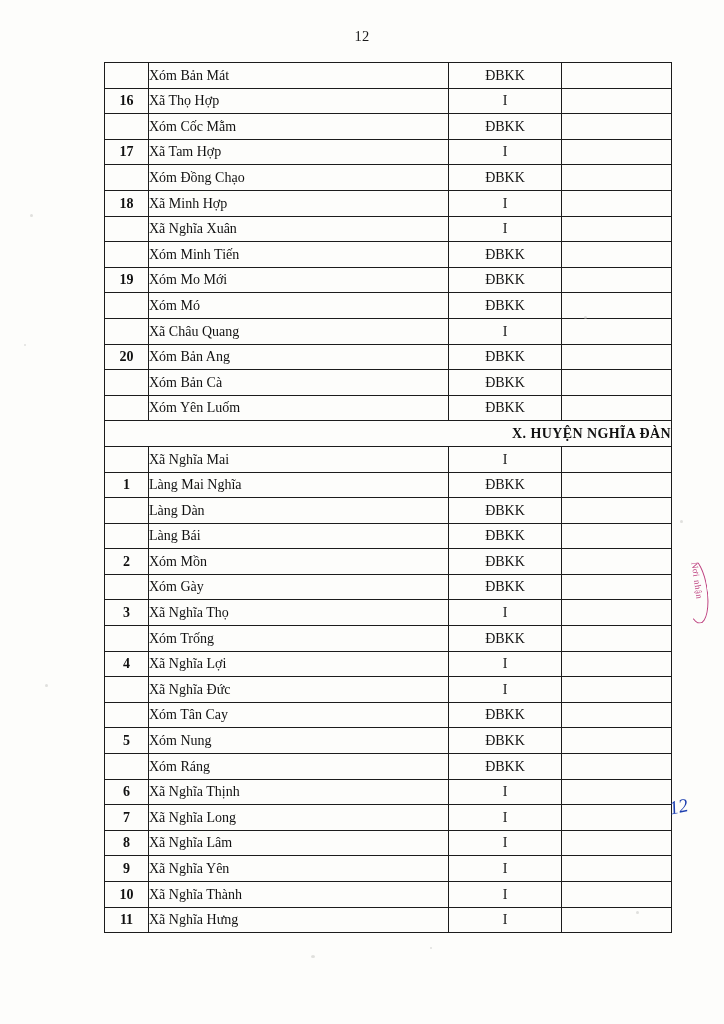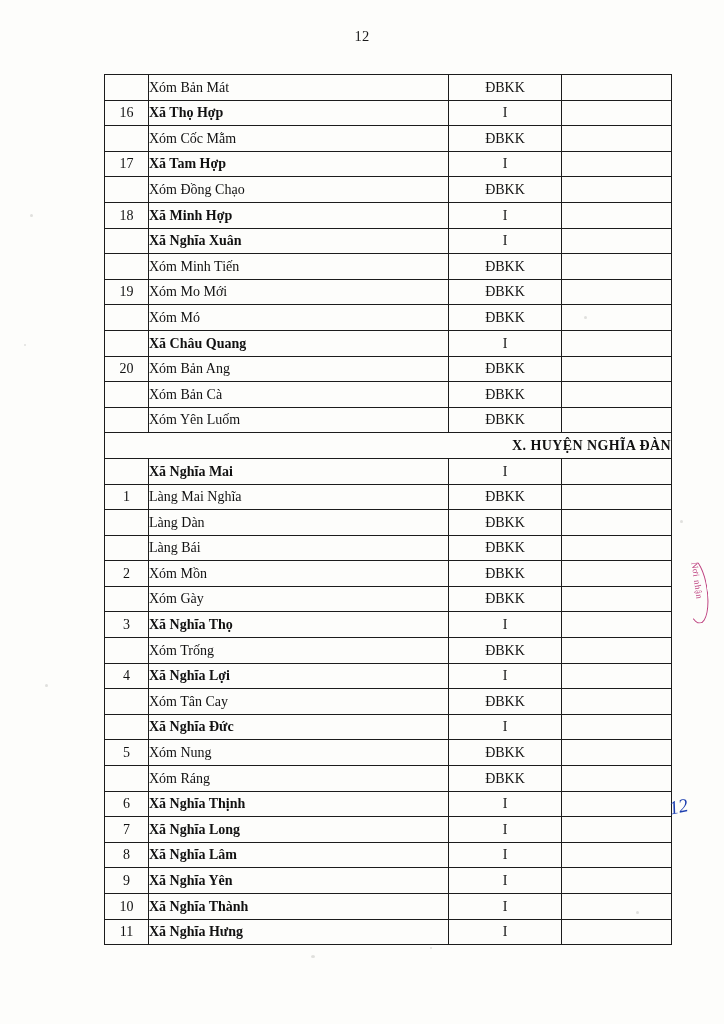--- a/index.html
+++ b/index.html
@@ -26,21 +26,21 @@
     top: 28px;
     left: 0;
     width: 724px;
     text-align: center;
     font-size: 14.5px;
     color: #1a1a1a;
     letter-spacing: 0.3px;
   }
   .table-wrap {
     position: absolute;
-    top: 74px;
+    top: 62px;
     left: 104px;
     width: 567px;
   }
   table.doc-table {
     border-collapse: collapse;
     width: 567px;
     table-layout: fixed;
   }
   table.doc-table td {
     border: 1px solid #1c1c1c;
@@ -50,30 +50,30 @@
     font-size: 14px;
     line-height: 1.1;
   }
   col.c-stt { width: 44px; }
   col.c-name { width: 300px; }
   col.c-code { width: 113px; }
   col.c-last { width: 110px; }
 
   td.stt {
     text-align: center;
-    font-weight: normal;
+    font-weight: bold;
     font-size: 14px;
   }
   td.name {
     padding-left: 7px;
     text-align: left;
     white-space: nowrap;
   }
   td.name.bold {
-    font-weight: bold;
+    font-weight: normal;
   }
   td.code {
     text-align: center;
     font-size: 13.5px;
   }
   td.last {
     text-align: center;
   }
   td.section {
     text-align: right;
@@ -284,28 +284,28 @@
             <td class="last"></td>
           </tr>
           <tr>
             <td class="stt">4</td>
             <td class="name bold">Xã Nghĩa Lợi</td>
             <td class="code">I</td>
             <td class="last"></td>
           </tr>
           <tr>
             <td class="stt"></td>
+            <td class="name bold">Xã Nghĩa Đức</td>
+            <td class="code">I</td>
+            <td class="last"></td>
+          </tr>
+          <tr>
+            <td class="stt"></td>
             <td class="name">Xóm Tân Cay</td>
             <td class="code">ĐBKK</td>
-            <td class="last"></td>
-          </tr>
-          <tr>
-            <td class="stt"></td>
-            <td class="name bold">Xã Nghĩa Đức</td>
-            <td class="code">I</td>
             <td class="last"></td>
           </tr>
           <tr>
             <td class="stt">5</td>
             <td class="name">Xóm Nung</td>
             <td class="code">ĐBKK</td>
             <td class="last"></td>
           </tr>
           <tr>
             <td class="stt"></td>

